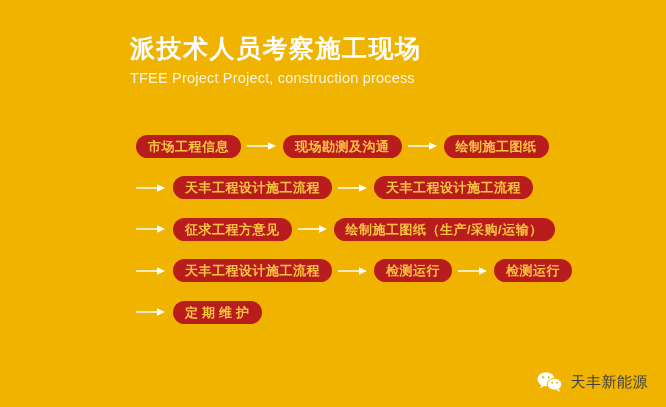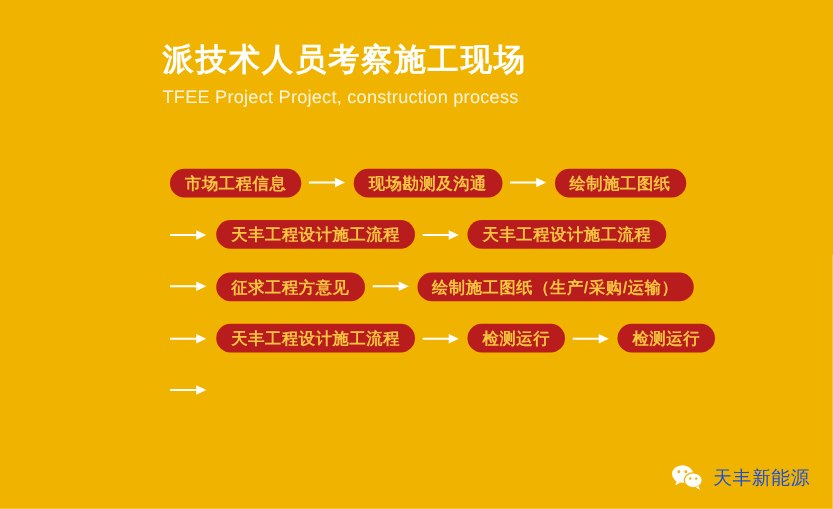--- a/index.html
+++ b/index.html
@@ -84,21 +84,21 @@
     position: absolute;
     right: 18px;
     bottom: 14px;
     display: flex;
     align-items: center;
     gap: 8px;
   }
   #wechat-icon { display: block; width: 26px; height: 22px; }
   #brand-text {
     font-size: 15px;
-    color: #1d4ed8;
+    color: #404040;
     letter-spacing: 0.5px;
     white-space: nowrap;
   }
 </style>
 </head>
 <body>
 
 <div id="slide">
 
   <div id="header">
@@ -159,20 +159,21 @@
             <line x1="0" y1="7" x2="25" y2="7" stroke="#ffffff" stroke-width="1.5"></line>
             <path d="M21 3.2 L29 7 L21 10.8 Z" fill="#ffffff"></path>
           </svg></span>
         <div class="pill">检测运行</div>
       </div>
       <div class="flow-row">
         <span class="arrow lead"><svg viewBox="0 0 30 14" xmlns="http://www.w3.org/2000/svg">
             <line x1="0" y1="7" x2="25" y2="7" stroke="#ffffff" stroke-width="1.5"></line>
             <path d="M21 3.2 L29 7 L21 10.8 Z" fill="#ffffff"></path>
           </svg></span>
+        <div class="pill spaced">定期维护</div>
       </div>
     </div>
 
   <div id="footer-logo">
     <span>
       <svg id="wechat-icon" viewBox="0 0 26 22" xmlns="http://www.w3.org/2000/svg">
         <ellipse cx="9" cy="8.2" rx="8.4" ry="7" fill="#ffffff"></ellipse>
         <path d="M4.6 13.4 L3.2 17.2 L7.0 15.1 Z" fill="#ffffff"></path>
         <circle cx="6.1" cy="6.4" r="1.15" fill="#f0b400"></circle>
         <circle cx="11.7" cy="6.4" r="1.15" fill="#f0b400"></circle>

